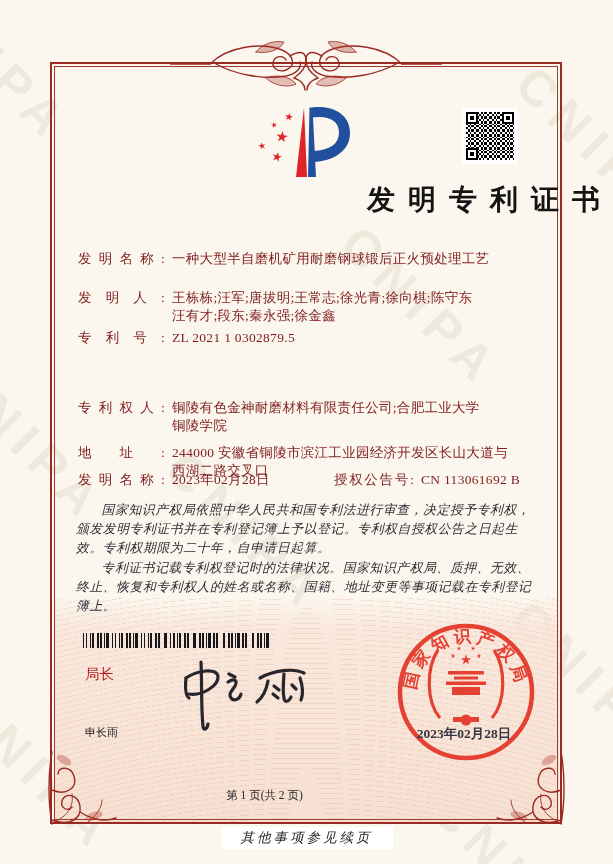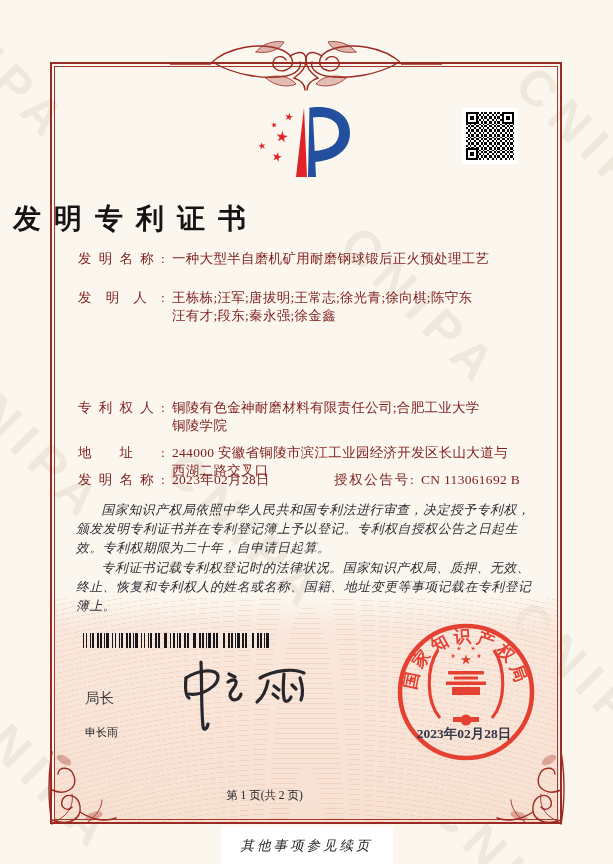--- a/index.html
+++ b/index.html
@@ -26,46 +26,46 @@
   .logo{position:absolute;left:252px;top:104px;z-index:5;}
   .qr{position:absolute;left:462px;top:108px;width:56px;height:56px;background:#fff;z-index:5;}
   .qr-pattern{position:absolute;inset:4px;
       background-image:
         repeating-linear-gradient(90deg,#000 0 2px,#fff 2px 4px,#000 4px 5px,#fff 5px 8px,#000 8px 10px,#fff 10px 13px),
         repeating-linear-gradient(0deg,#000 0 2px,#fff 2px 5px,#000 5px 7px,#fff 7px 9px,#000 9px 10px,#fff 10px 13px);
       background-blend-mode:difference;}
   .qr-finder{position:absolute;width:12px;height:12px;border:2px solid #000;background:#fff;box-sizing:border-box;}
   .qr-finder::after{content:"";position:absolute;inset:2px;background:#000;}
   .qr-tl{left:4px;top:4px;} .qr-tr{right:4px;top:4px;} .qr-bl{left:4px;bottom:4px;}
-  .title{position:absolute;left:0;right:0;top:181px;text-align:left;font-size:28px;font-weight:bold;
-      letter-spacing:13px;text-indent:13px;color:#141414;z-index:5;margin-top:19px;}
+  .title{position:absolute;left:0;right:0;top:181px;text-align:right;font-size:28px;font-weight:bold;
+      letter-spacing:13px;text-indent:13px;color:#141414;z-index:5;}
   
   .row{position:absolute;left:78px;width:462px;font-size:13.5px;color:#7f1d1d;z-index:5;line-height:17.5px;letter-spacing:0.3px;}
   .row .lab{display:inline-block;width:87px;text-align:justify;text-align-last:justify;vertical-align:top;}
   .row .val{display:inline-block;margin-left:7px;white-space:pre-line;vertical-align:top;max-width:362px;}
   .row .g2{position:absolute;left:229px;top:0;margin-left:27px;}
   .row .g2 .lab{width:80px;}
   .r1{top:250px;} .r2{top:289px;text-decoration:underline;} .r3{top:329px;} .r4{top:363px;} .r5{top:399px;} .r6{top:444px;} .r7{top:471px;}
   
   .paras{position:absolute;left:76px;top:501px;width:462px;z-index:5;font-size:12.8px;line-height:19px;
       font-style:italic;color:#2c2c33;letter-spacing:0.6px;}
   .paras p{margin:0 0 1px 0;text-indent:2em;white-space:normal;}
   
   .barcode{position:absolute;left:83px;top:633px;width:186px;height:15px;z-index:5;
       background:repeating-linear-gradient(90deg,#17171c 0 1.5px,transparent 1.5px 3px,#17171c 3px 4.5px,
       transparent 4.5px 7px,#17171c 7px 8px,transparent 8px 9px,#17171c 9px 11.5px,transparent 11.5px 14.5px);}
-  .director-title{position:absolute;left:85px;top:689px;font-family:"Liberation Sans",sans-serif;
-      font-size:14.5px;color:#404040;z-index:5;}
+  .director-title{position:absolute;left:85px;top:665px;font-family:"Liberation Sans",sans-serif;
+      font-size:14.5px;color:#b91c1c;z-index:5;}
   .director-name{position:absolute;left:85px;top:725px;font-family:"Liberation Sans",sans-serif;
       font-size:11px;color:#202024;z-index:5;}
   .sig{position:absolute;left:172px;top:652px;z-index:5;}
   .seal{position:absolute;left:392px;top:616px;z-index:6;opacity:0.95;}
   .page-info{position:absolute;left:50px;width:429px;top:788px;text-align:center;font-size:11.5px;color:#26262c;z-index:5;}
   .cont-note{position:absolute;left:50%;transform:translateX(-50%);top:827px;background:#ffffff;
-      padding:10px 20px;font-size:13.5px;font-style:italic;letter-spacing:3px;color:#26262a;z-index:6;}
+      padding:2px 20px;font-size:13.5px;font-style:italic;letter-spacing:3px;color:#26262a;z-index:6;}
 </style>
 </head>
 <body>
 
 <div class="page">
 
   <svg width="0" height="0" style="position:absolute" aria-hidden="true">
     <defs>
       <path id="star" d="M0,-1 L0.2245,-0.309 0.9511,-0.309 0.3633,0.118 0.5878,0.809 0,0.382 -0.5878,0.809 -0.3633,0.118 -0.9511,-0.309 -0.2245,-0.309 Z"></path>
     </defs>
@@ -144,20 +144,23 @@
   </div>
 
   <div class="title">发明专利证书</div>
 
   <div class="row r1">
     <span class="lab">发明名称:</span><span class="val">一种大型半自磨机矿用耐磨钢球锻后正火预处理工艺</span>
   </div>
   <div class="row r2">
     <span class="lab">发明人:</span><span class="val">王栋栋;汪军;唐拔明;王常志;徐光青;徐向棋;陈守东
 汪有才;段东;秦永强;徐金鑫</span>
+  </div>
+  <div class="row r3">
+    <span class="lab">专利号:</span><span class="val">ZL 2021 1 0302879.5</span>
   </div>
   <div class="row r5">
     <span class="lab">专利权人:</span><span class="val">铜陵有色金神耐磨材料有限责任公司;合肥工业大学
 铜陵学院</span>
   </div>
   <div class="row r6">
     <span class="lab">地址:</span><span class="val">244000 安徽省铜陵市滨江工业园经济开发区长山大道与
 西湖二路交叉口</span>
   </div>
   <div class="row r7">

